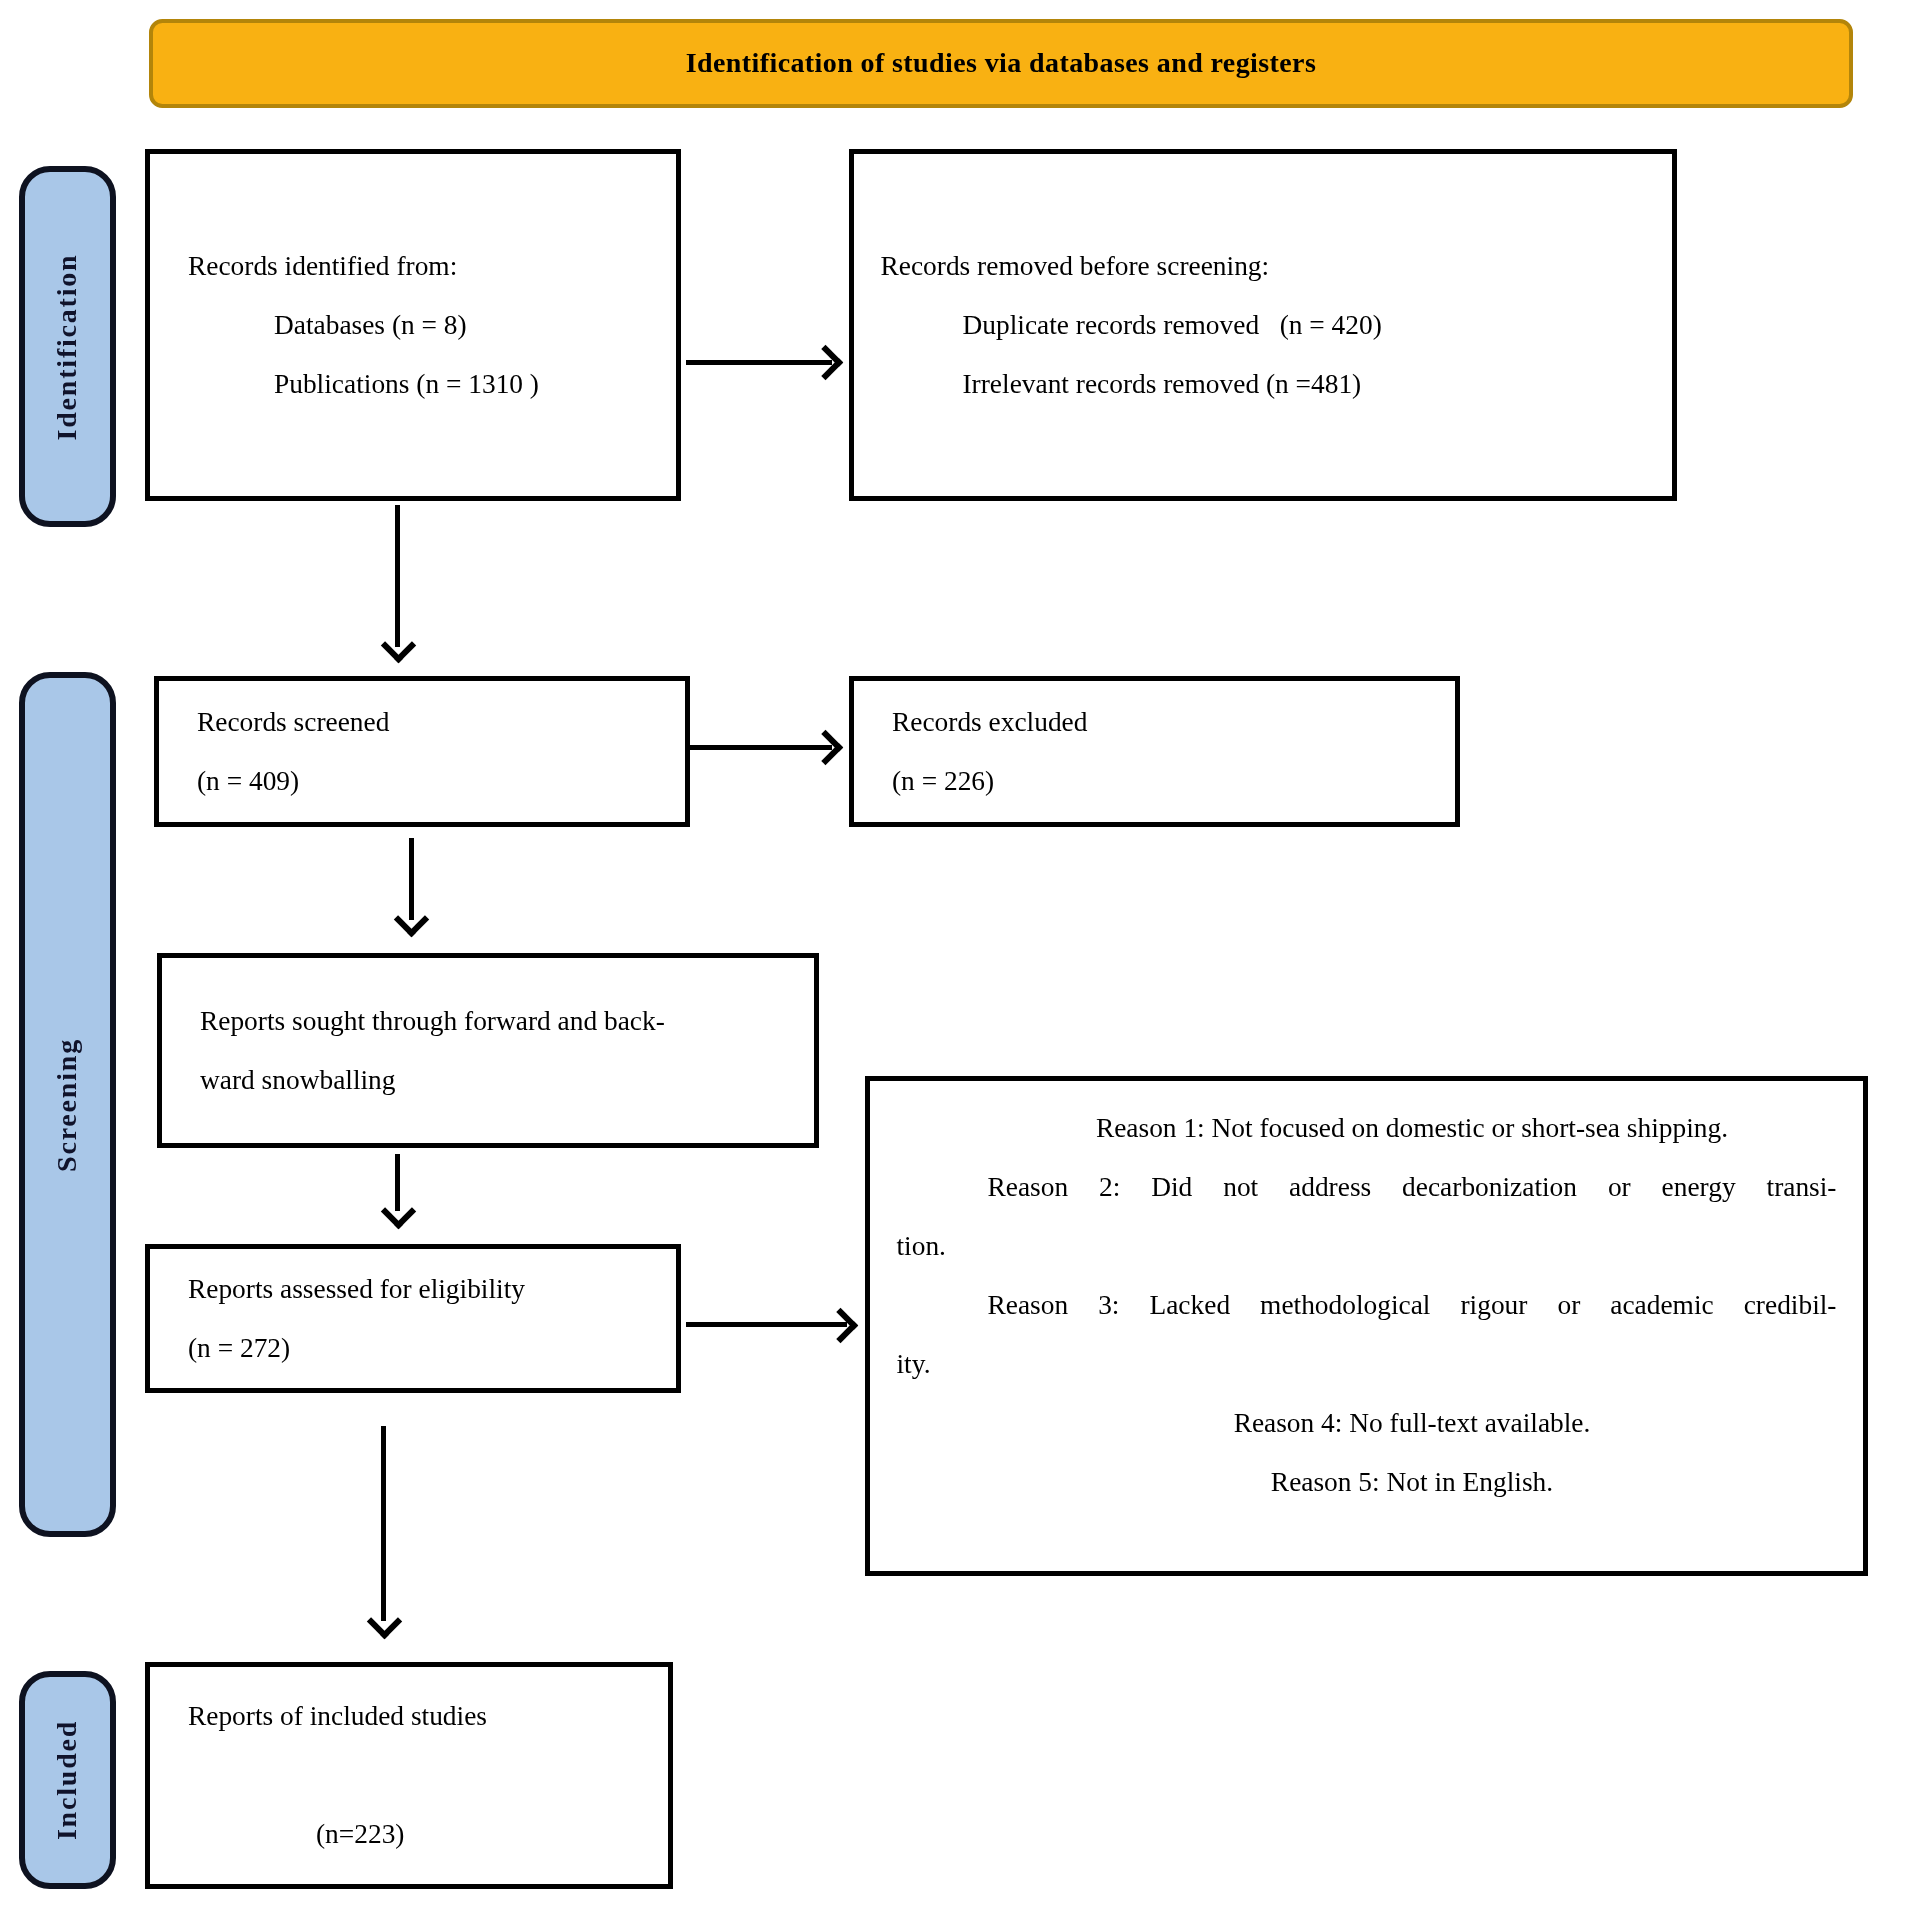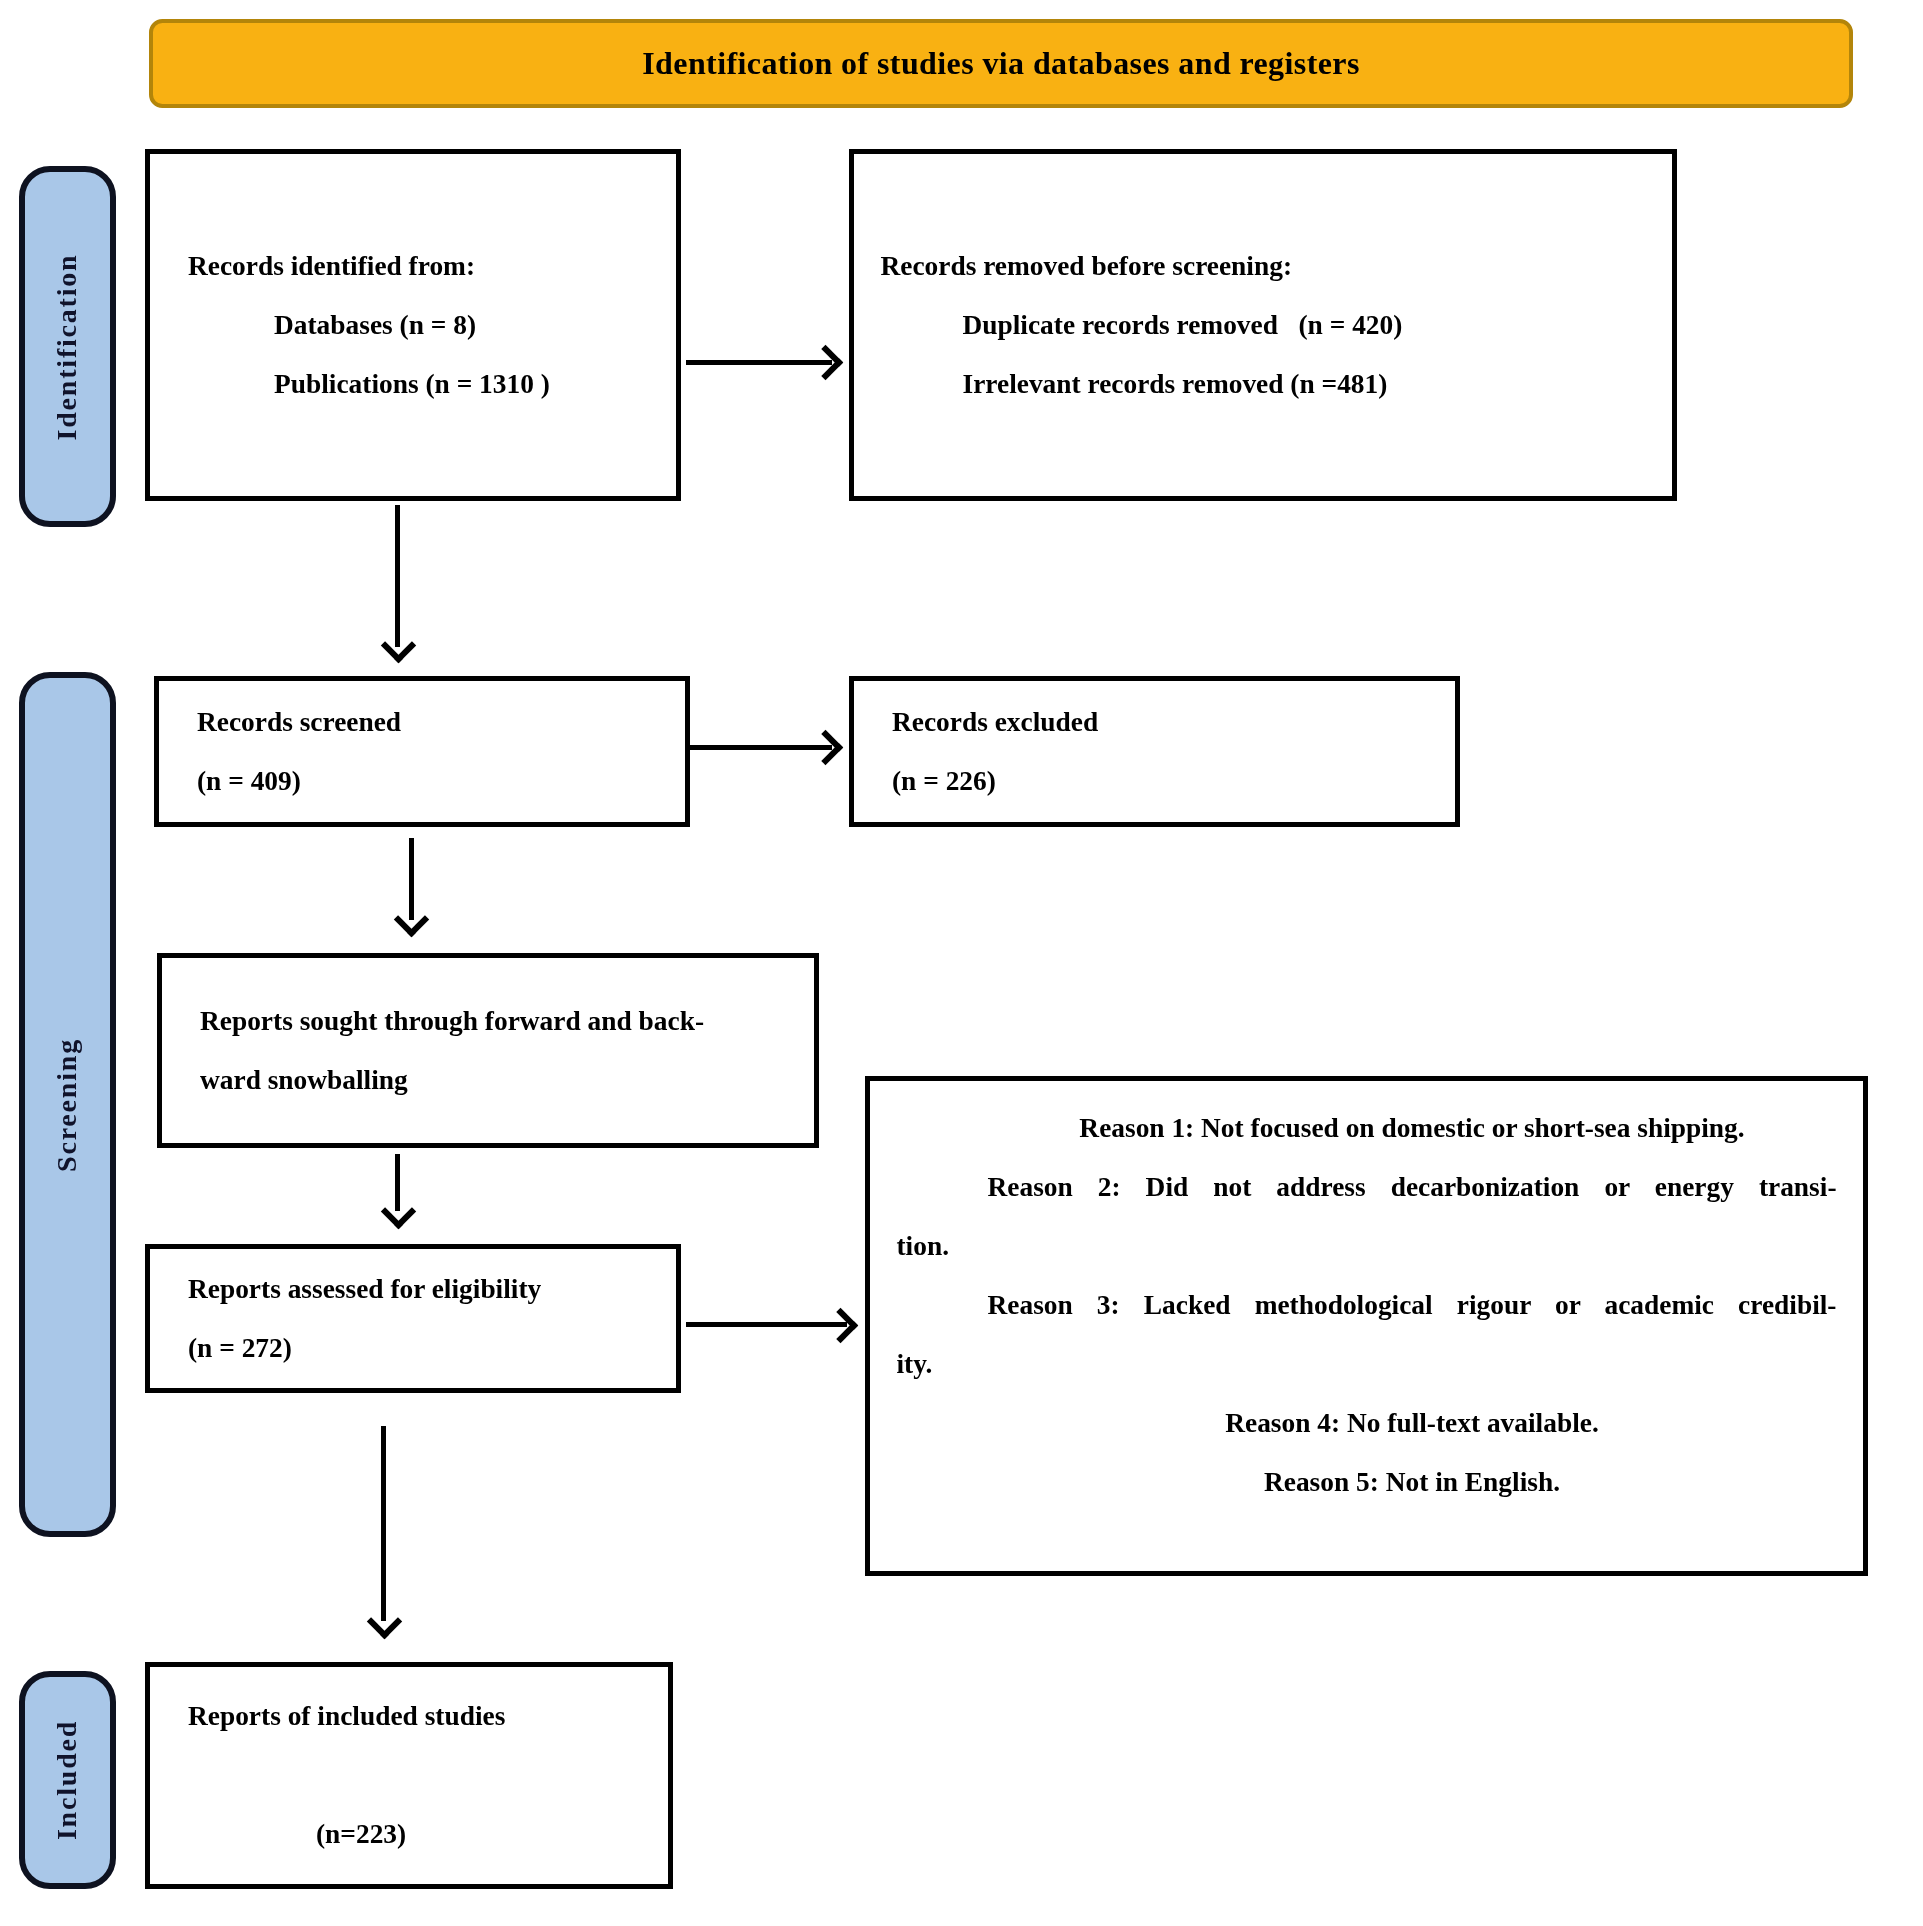--- a/index.html
+++ b/index.html
@@ -13,21 +13,21 @@
   }
   
   .banner{
     position:absolute;left:149px;top:18.6px;width:1704px;height:89px;
     background:var(--banner-fill,#F9B112);
     border:4.4px solid var(--banner-border,#B3850A);
     border-radius:13.3px;
     box-sizing:border-box;
     display:flex;align-items:center;justify-content:center;
   }
-  .banner span{font-size:32px;font-weight:bold;letter-spacing:0.4px;}
+  .banner span{font-size:28px;font-weight:bold;letter-spacing:0.4px;}
   
   .stage{
     position:absolute;left:18.6px;width:97px;
     background:var(--stage-fill,#A9C7E8);
     border:6.6px solid var(--stage-border,#0E1220);
     border-radius:31px;
     box-sizing:border-box;
     display:flex;align-items:center;justify-content:center;
   }
   .stage .vtext{
@@ -39,21 +39,21 @@
   .stage-identification{top:166px;height:361px;}
   .stage-screening{top:672px;height:865px;}
   .stage-included{top:1671px;height:218px;}
   
   .fbox{
     position:absolute;
     background:#fff;
     border:5.7px solid var(--box-border,#000000);
     box-sizing:border-box;
     display:flex;flex-direction:column;justify-content:center;
-    font-size:27.4px;line-height:59px;font-weight:bold;
+    font-size:27.4px;line-height:59px;
   }
   .fbox .line{white-space:pre-wrap;}
   .box-identified{left:145px;top:149px;width:536px;height:352px;padding:0 17.7px 0 38px;}
   .box-removed{left:849px;top:149px;width:828px;height:352px;padding:0 17.7px 0 26.5px;}
   .box-screened{left:154px;top:676px;width:536px;height:151px;padding:0 17.7px 0 38px;}
   .box-excluded{left:849px;top:676px;width:611px;height:151px;padding:0 17.7px 0 38px;}
   .box-snowballing{left:157px;top:953px;width:662px;height:195px;padding:0 17.7px 0 38px;}
   .box-assessed{left:145px;top:1244px;width:536px;height:149px;padding:0 17.7px 0 38px;}
   .box-reports-excluded{left:865px;top:1076px;width:1003px;height:500px;padding:17.7px 26.5px 0 26.5px;justify-content:flex-start;}
   .box-included{left:145px;top:1662px;width:528px;height:227px;padding:0 17.7px 0 38px;}

